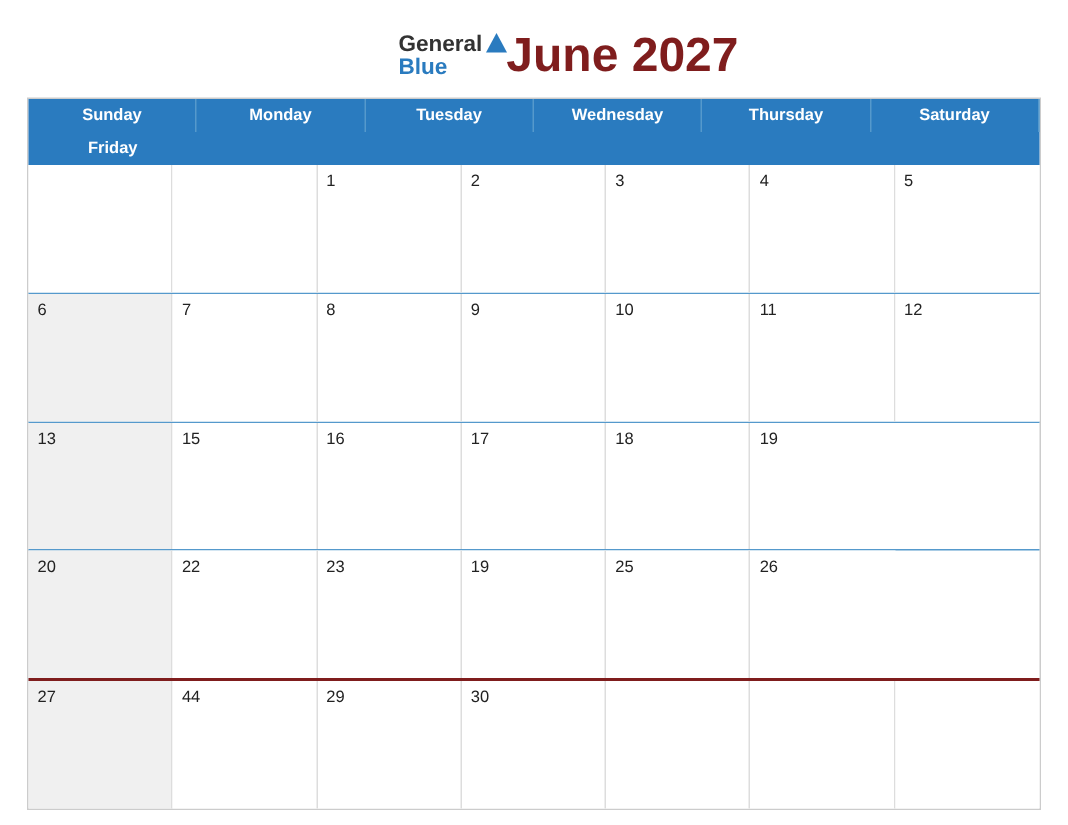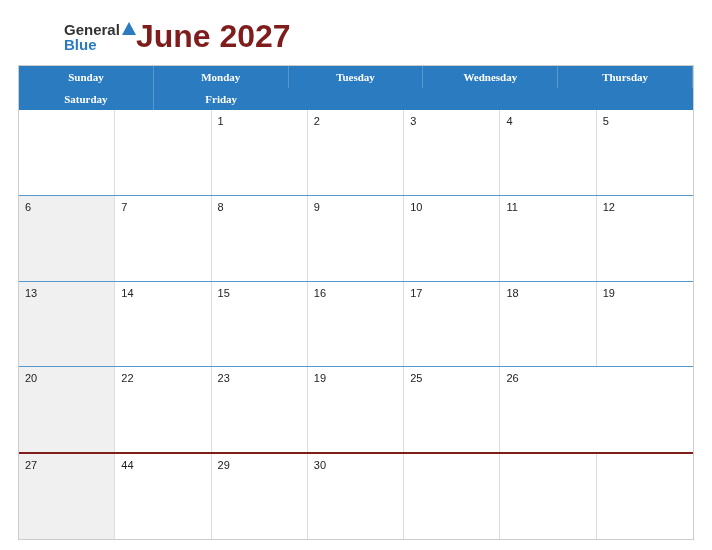--- a/index.html
+++ b/index.html
@@ -13,21 +13,21 @@
     .page {
       width: 712px;
       height: 550px;
       background: #fff;
       padding: 18px 18px 10px 18px;
       display: flex;
       flex-direction: column;
     }
     .header {
       display: flex;
-      justify-content: flex-start;
+      justify-content: center;
       align-items: center;
       margin-bottom: 10px;
       margin-left: 46px;
     }
     .logo-text-general {
       font-size: 15px;
       font-weight: bold;
       color: #333;
       line-height: 1;
     }
@@ -64,23 +64,22 @@
       letter-spacing: 0px;
     }
     .calendar {
       flex: 1;
       display: flex;
       flex-direction: column;
       border: 1px solid #ccc;
     }
     .cal-header-row {
       display: grid;
-      grid-template-columns: repeat(5, 1fr);
+      grid-template-columns: repeat(6, 1fr);
       background: #2a7bbf;
-      font-family: Liberation Serif, serif;
     }
     .cal-header-cell {
       color: #fff;
       font-size: 11px;
       font-weight: bold;
       text-align: center;
       padding: 5px 2px;
       border-right: 1px solid #5599cc;
     }
     .cal-header-cell:last-child {
@@ -191,23 +190,20 @@
           </div>
           <div class="cal-cell">
             <span class="day-num">12</span>
           </div>
         </div>
         <div class="cal-week">
           <div class="cal-cell shaded">
             <span class="day-num">13</span>
           </div>
           <div class="cal-cell">
-            <span class="day-num">14</span>
-          </div>
-          <div class="cal-cell">
             <span class="day-num">15</span>
           </div>
           <div class="cal-cell">
             <span class="day-num">16</span>
           </div>
           <div class="cal-cell">
             <span class="day-num">17</span>
           </div>
           <div class="cal-cell">
             <span class="day-num">18</span>

